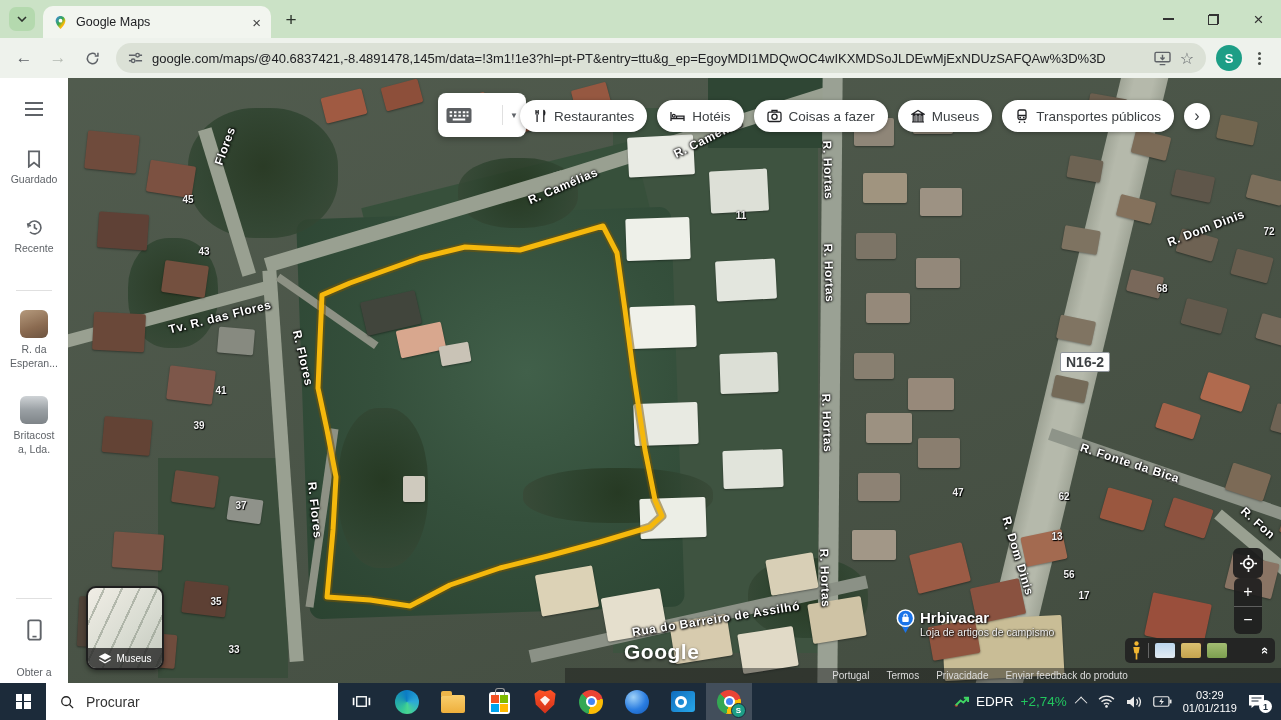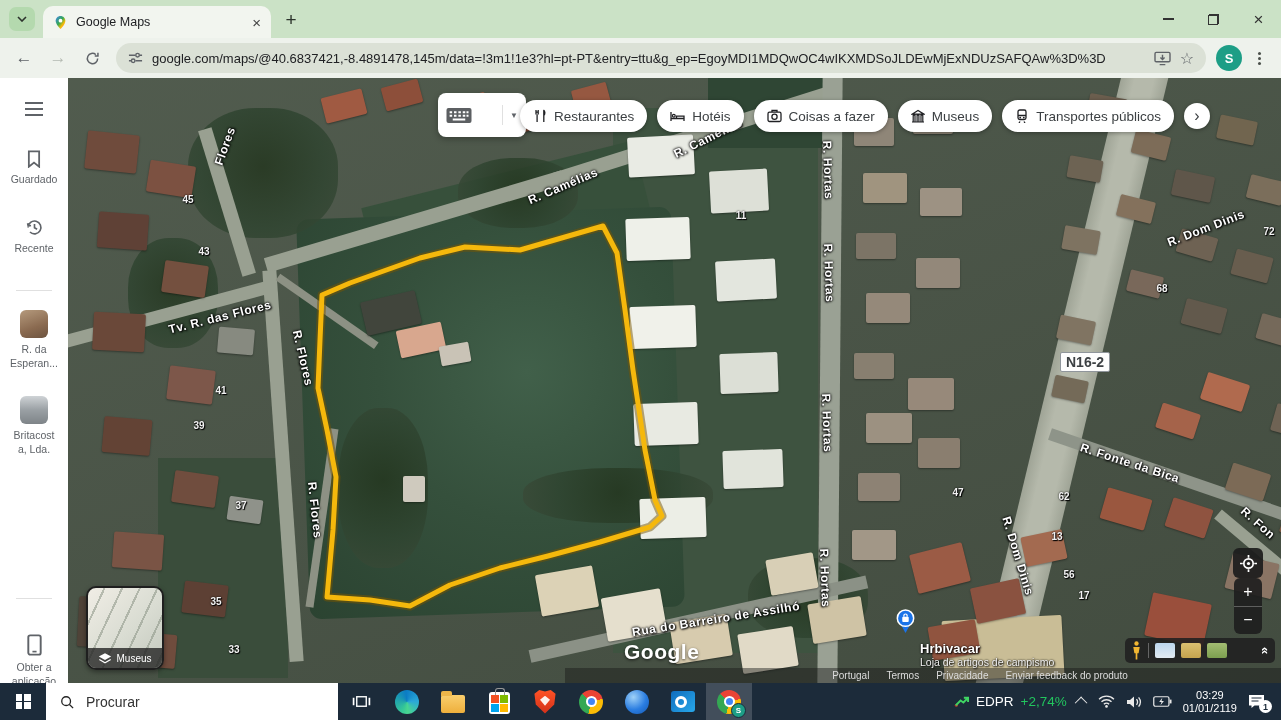--- a/index.html
+++ b/index.html
@@ -63,21 +63,21 @@
   .layersbar{position:absolute;left:0;right:0;bottom:0;height:20px;background:rgba(32,32,32,.78);display:flex;align-items:center;justify-content:center;gap:4px;color:#fff;font-size:10px;}
   .locate{position:absolute;left:1165px;top:470px;width:30px;height:30px;background:rgba(28,28,28,.92);border-radius:6px;display:flex;align-items:center;justify-content:center;z-index:20;}
   .zoomctl{position:absolute;left:1166px;top:500px;width:28px;height:56px;background:rgba(30,30,30,.92);border-radius:6px;z-index:20;display:flex;flex-direction:column;}
   .zbtn{flex:1;display:flex;align-items:center;justify-content:center;color:#fff;font-size:16px;}
   .zbtn.zi{border-bottom:1px solid rgba(255,255,255,.28);}
   .bstrip{position:absolute;left:1057px;top:560px;width:138px;height:25px;background:rgba(32,32,32,.88);border-radius:5px;z-index:20;display:flex;align-items:center;padding:0 6px;gap:6px;}
   .bs-sep{width:1px;height:15px;background:rgba(255,255,255,.3);}
   .bs-thumb{width:20px;height:15px;border-radius:2px;flex:none;}
   .dblchev{color:#fff;font-size:13px;transform:rotate(90deg);margin-left:auto;font-weight:bold;}
   .poi{position:absolute;left:828px;top:531px;z-index:5;display:flex;align-items:flex-start;gap:5px;}
-  .poi-name{font-size:13px;font-weight:bold;color:#fff;text-shadow:0 0 2px #000,1px 1px 2px #000;margin-top:32px;}
+  .poi-name{font-size:15px;font-weight:bold;color:#fff;text-shadow:0 0 2px #000,1px 1px 2px #000;}
   .poi-sub{font-size:10.5px;color:#f1f1f1;text-shadow:0 0 2px #000,1px 1px 2px #000;}
   .badge-n16{position:absolute;left:992px;top:274px;z-index:5;background:#fdfdfd;border:1px solid #8f959b;border-radius:2px;padding:1px 5px;font-size:14px;font-weight:bold;color:#3c4043;}
   .gwm{position:absolute;left:556px;top:562px;z-index:5;color:#fff;font-size:21px;font-weight:bold;letter-spacing:.5px;text-shadow:0 1px 3px rgba(0,0,0,.7);}
   .attrib{position:absolute;left:497px;right:0;bottom:0;height:15px;background:rgba(25,25,25,.45);z-index:19;display:flex;align-items:center;font-size:10px;color:#e8e8e8;padding-right:56px;}
   .attrib .imgy{background:rgba(5,5,5,.55);height:15px;line-height:15px;padding:0 7px;white-space:nowrap;}
   .attrib .lnk{margin-left:17px;white-space:nowrap;color:#dcdcdc;}
   .scalegrp{margin-left:16px;display:flex;align-items:flex-end;gap:5px;margin-top:28px;}
   .scaleline{width:52px;height:6px;border:1px solid #fff;border-top:none;}
   
   .taskbar{position:absolute;left:0;right:0;bottom:0;height:37px;background:#1c2b3a;display:flex;align-items:stretch;z-index:50;}
@@ -211,21 +211,21 @@
         <div class="thumb" style="background:linear-gradient(160deg,#b59a7d,#8a6a50 60%,#6d5440);"></div>
         <span class="sb-label">R. da</span>
         <span class="sb-label" style="margin-top:0;">Esperan...</span>
       </div>
       <div class="sb" style="top:318px;">
         <div class="thumb" style="background:linear-gradient(180deg,#cfd3d6,#9aa0a4 50%,#7e8488);"></div>
         <span class="sb-label">Britacost</span>
         <span class="sb-label" style="margin-top:0;">a, Lda.</span>
       </div>
       <div class="sb-div" style="top:520px;"></div>
-      <div class="sb" style="top:556px;">
+      <div class="sb" style="top:541px;gap:20px;">
         <svg width="17" height="22" viewBox="0 0 12 16">
             <rect x="1.5" y="1" width="9" height="14" rx="1.4" stroke="#5f6368" stroke-width="1.4" fill="none"></rect>
             <path d="M4.5 12.8h3" stroke="#5f6368" stroke-width="1.2"></path>
           </svg>
         <span class="sb-label">Obter a</span>
         <span class="sb-label" style="margin-top:0;">aplicação</span>
       </div>
     </div>
 
     <div class="map">

